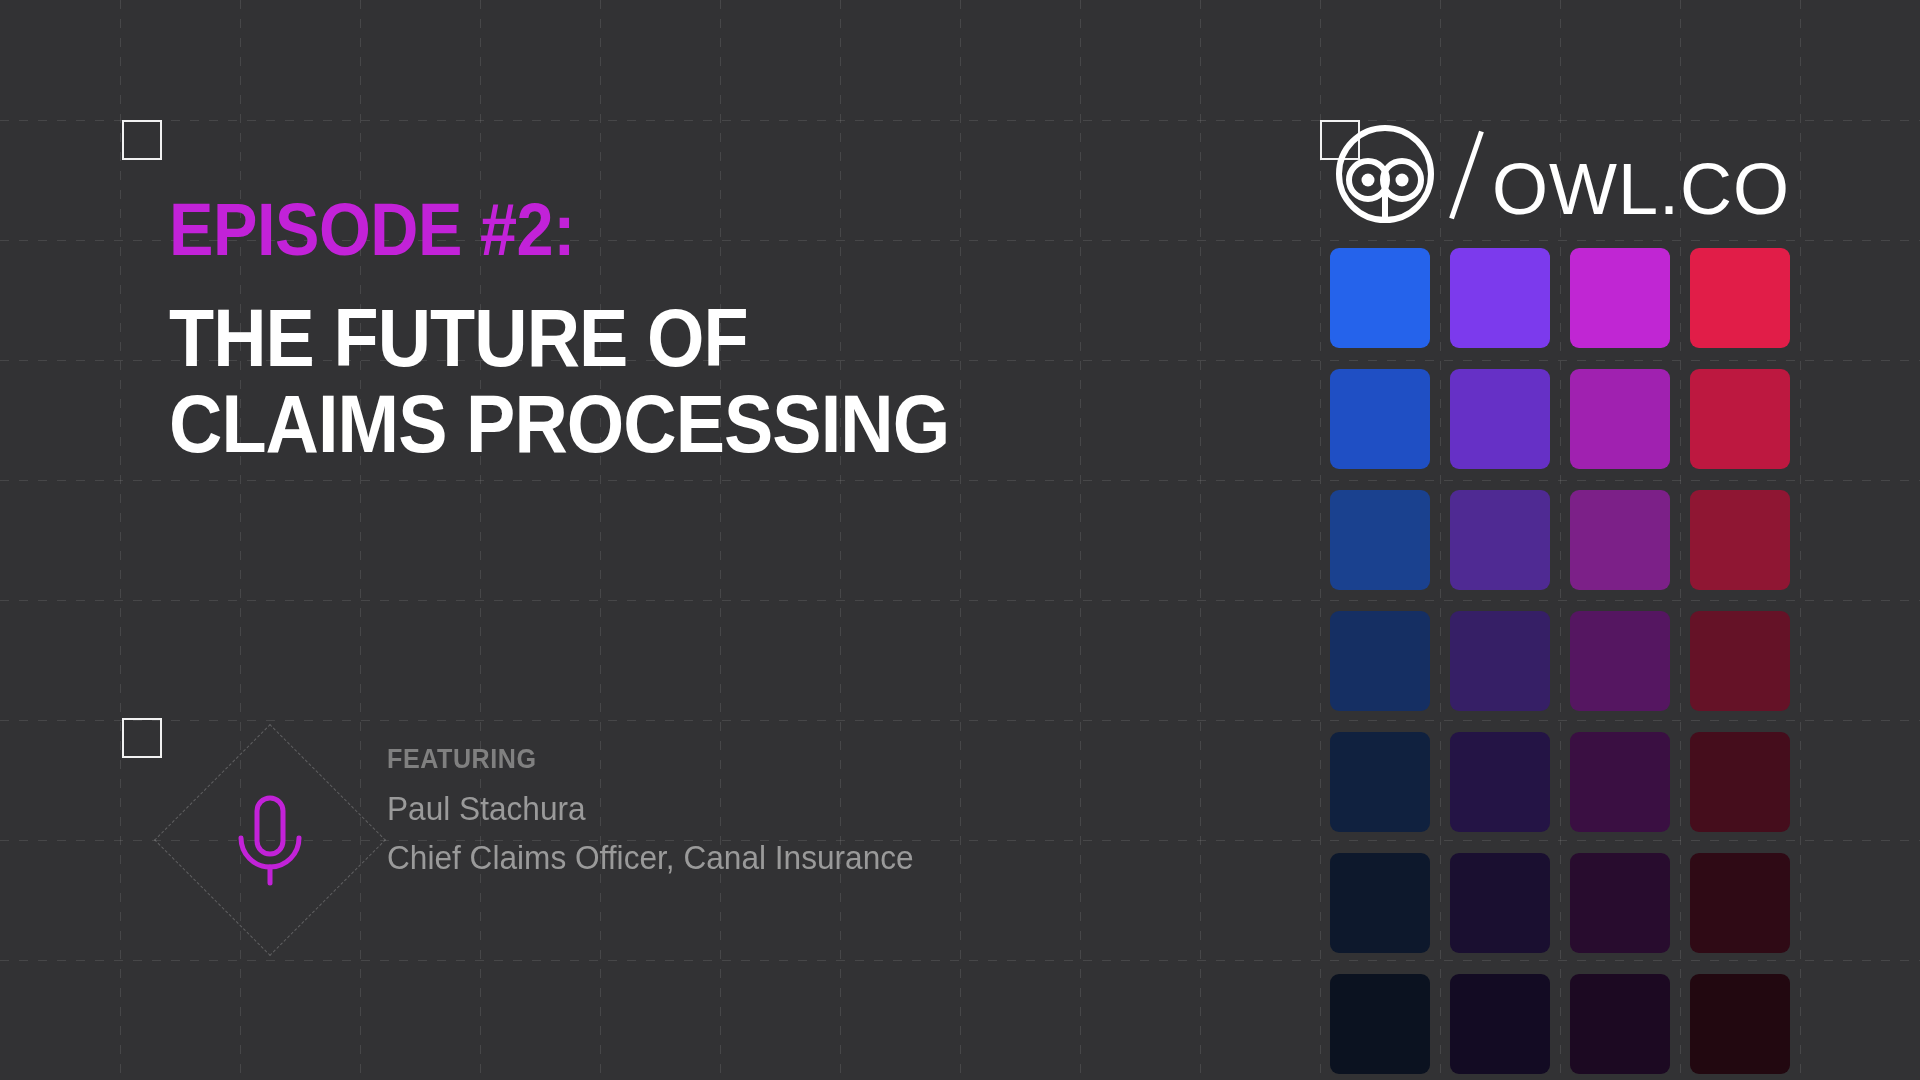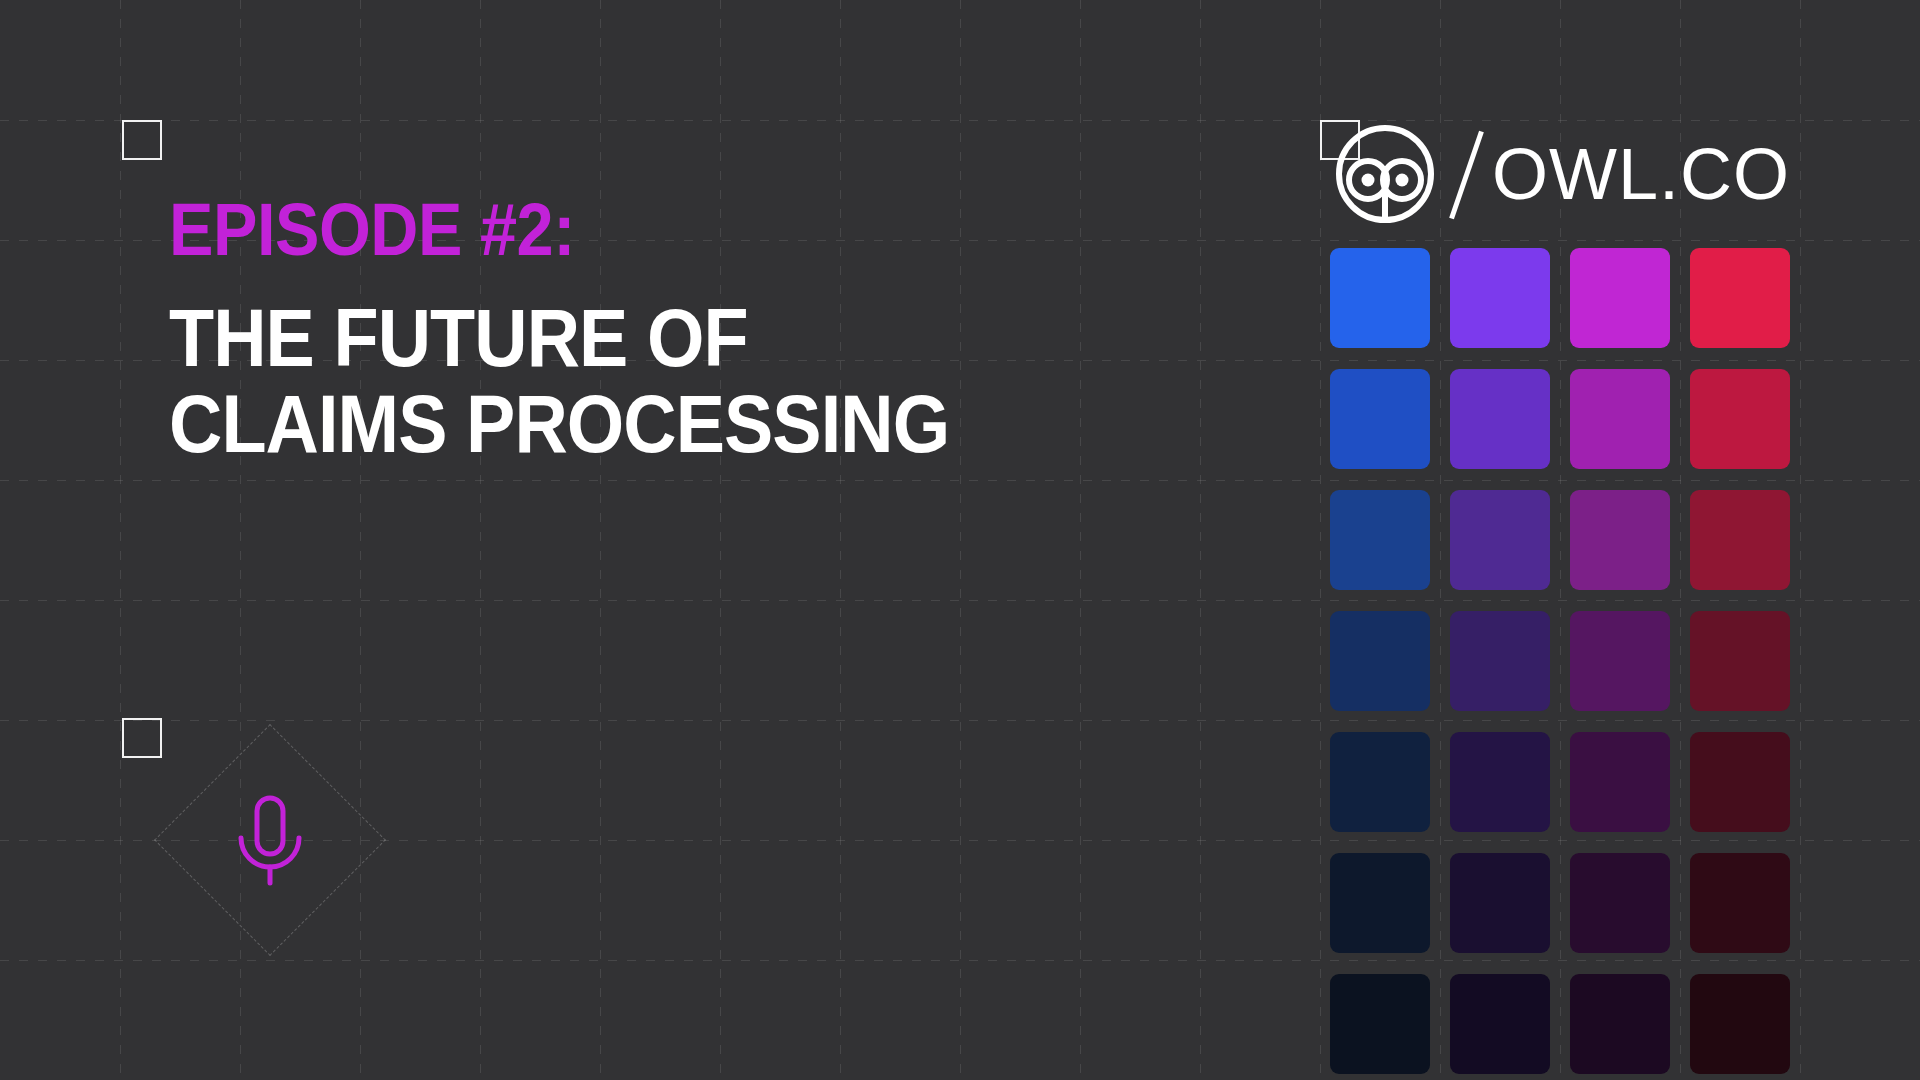--- a/index.html
+++ b/index.html
@@ -147,21 +147,21 @@
 
   
   #logo-block {
     position:absolute;
     left:1320px; top:120px;
     width:480px; height:126px;
   }
   .logo-inner {
     position:absolute;
     left:14px; top:3px;
-    display:flex; align-items:center; gap:0px;
+    display:flex; align-items:flex-end; gap:0px;
   }
   .owl-mark { flex:0 0 auto; }
   .logo-slash {
     width:60px; height:102px;
     position:relative; flex:0 0 auto;
   }
   .logo-slash::after {
     content:"";
     position:absolute;
     left:28px; top:6px;
@@ -249,20 +249,25 @@
 
     <div id="mic-badge">
       <div class="diamond"></div>
       <svg class="mic-icon" width="86" height="96" viewBox="0 0 86 96">
         <rect x="30" y="6" width="26" height="56" rx="13" ry="13" fill="none" stroke="#c222d8" stroke-width="5"></rect>
         <path d="M14 46 a29 29 0 0 0 58 0" fill="none" stroke="#c222d8" stroke-width="5" stroke-linecap="round"></path>
         <line x1="43" y1="75" x2="43" y2="91" stroke="#c222d8" stroke-width="5" stroke-linecap="round"></line>
       </svg>
     </div>
 
+    <div class="featuring-text">
+      <div class="featuring-label">FEATURING</div>
+      <div class="featuring-name">Paul Stachura</div>
+      <div class="featuring-role">Chief Claims Officer, Canal Insurance</div>
+    </div>
   </div>
 
   <div id="logo-block">
     <div class="bracket tl"></div>
     <div class="bracket tr"></div>
     <div class="bracket bl"></div>
     <div class="bracket br"></div>
 
     <div class="logo-inner">
       <svg class="owl-mark" width="102" height="102" viewBox="0 0 102 102">

